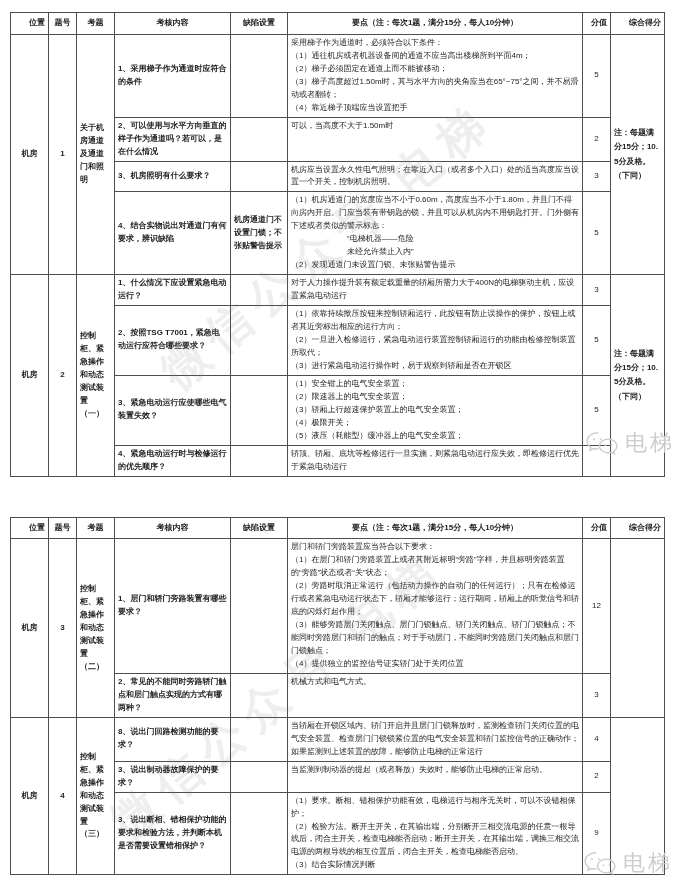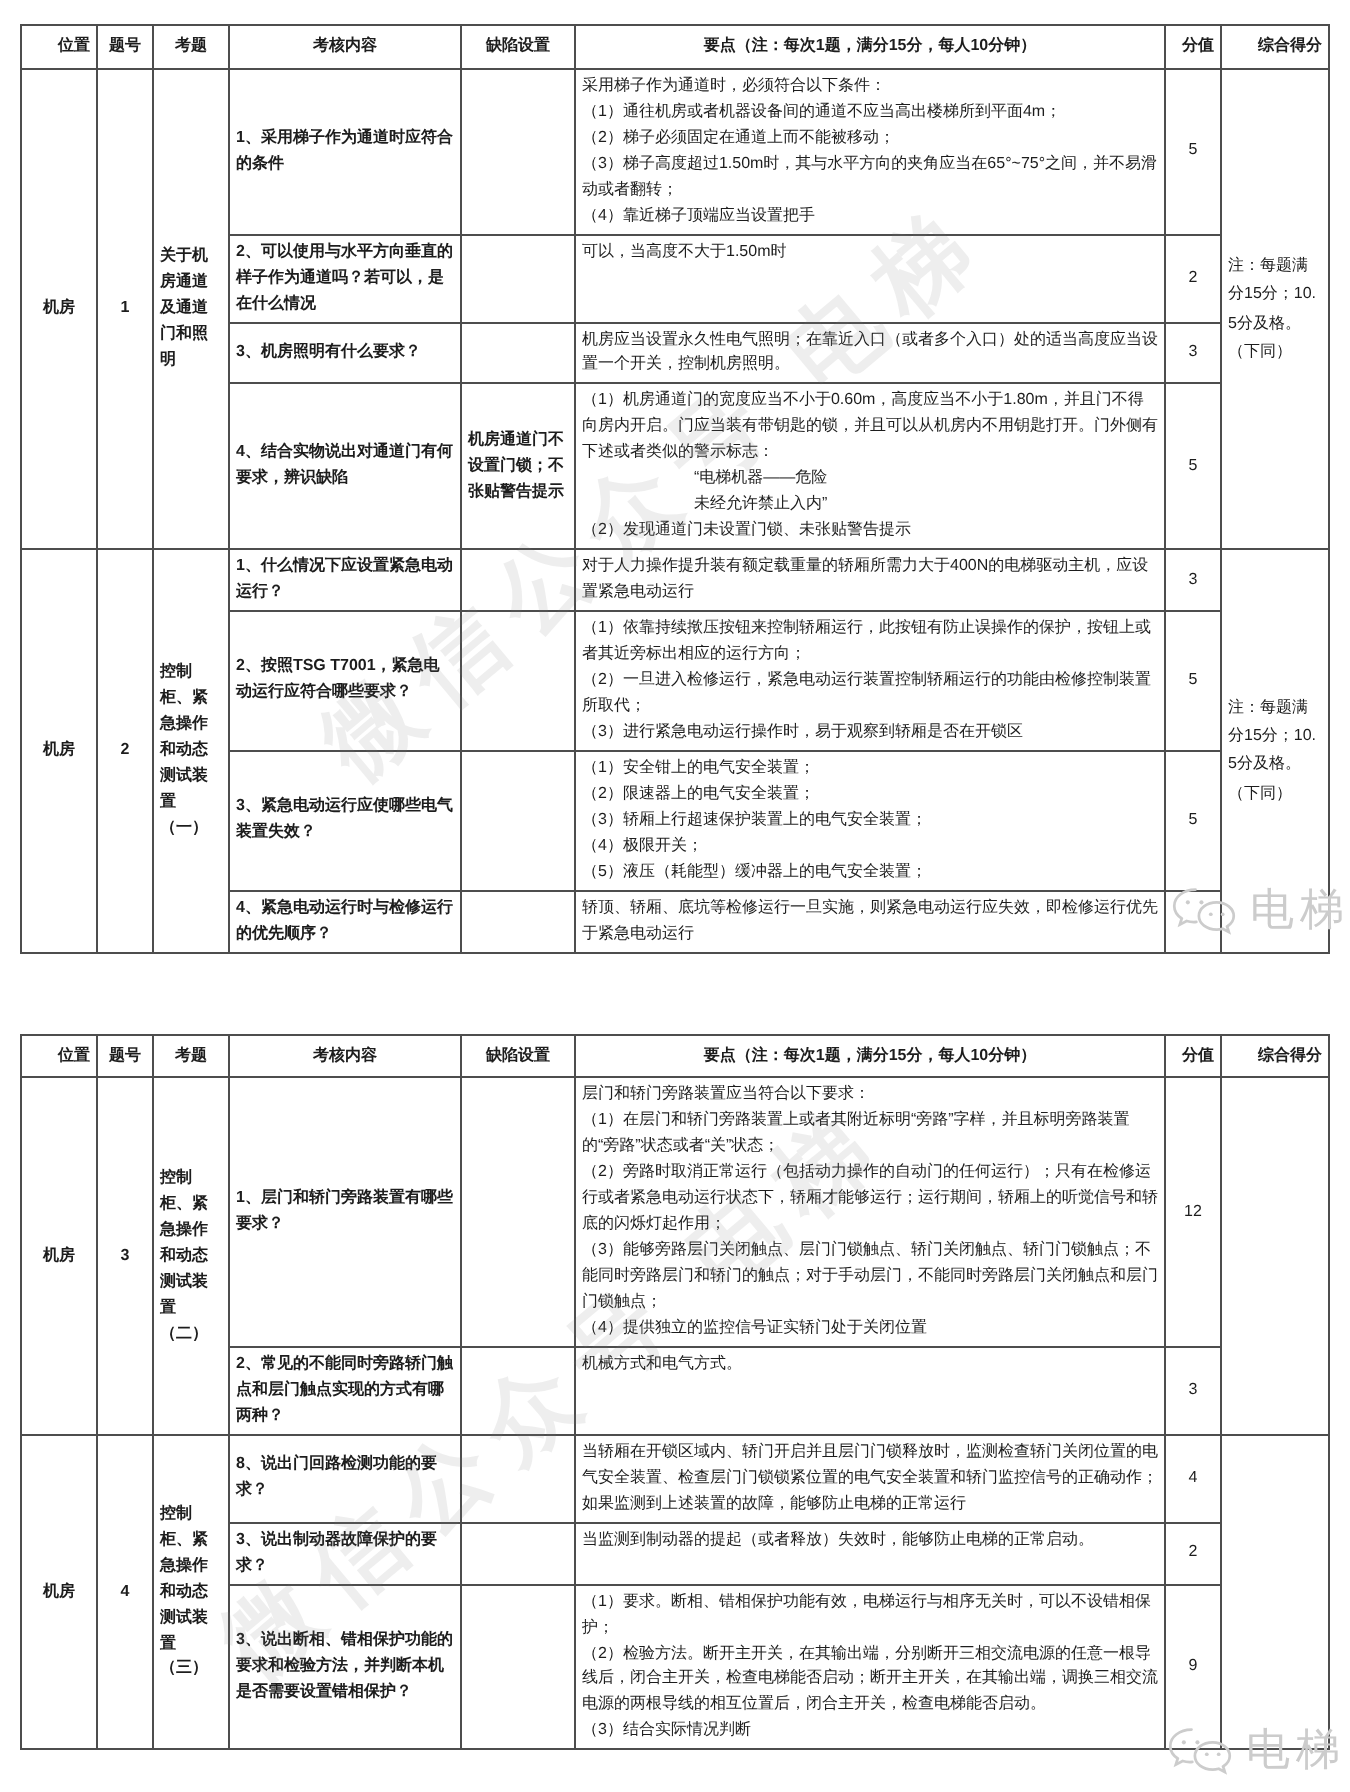--- a/index.html
+++ b/index.html
@@ -27,21 +27,21 @@
     padding:2px 3px;
     vertical-align:middle;
     word-break:break-all;
     overflow:hidden;
   }
   th{font-weight:bold;text-align:center;padding:4px 3px;}
   th.c{text-align:right;}
   td.c{text-align:center;}
   td.bold{font-weight:bold;margin-top:25px;}
   td.points{white-space:pre-wrap;vertical-align:top;font-weight:normal;}
-  td.note{font-weight:normal;line-height:1.8;}
+  td.note{font-weight:bold;line-height:1.8;}
   td.val{font-weight:normal;}
   
   .wm-diagonal{
     position:absolute;
     font-size:46px;
     letter-spacing:10px;
     color:rgba(120,120,120,0.13);
     white-space:nowrap;
     transform:rotate(-40deg);
     pointer-events:none;
@@ -49,21 +49,20 @@
     font-weight:bold;
   }
   .wm1{left:120px;top:215px;}
   .wm2{left:70px;top:665px;}
   .wm-logo{
     position:absolute;
     display:flex;align-items:center;gap:6px;
     color:#cccccc;
     z-index:5;
     pointer-events:none;
-    margin-top:12px;
   }
   .wm-logo .txt{font-size:22px;letter-spacing:3px;color:#cccccc;}
   .logo1{left:585px;top:428px;}
   .logo2{left:583px;top:848px;}
 </style>
 </head>
 <body>
 
 <div class="doc">
 

